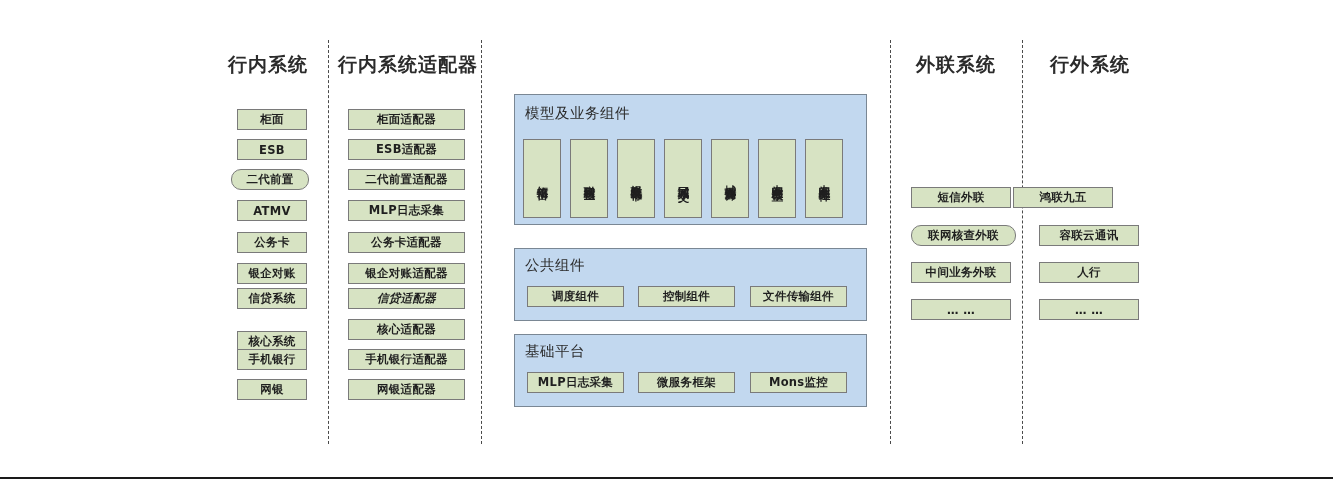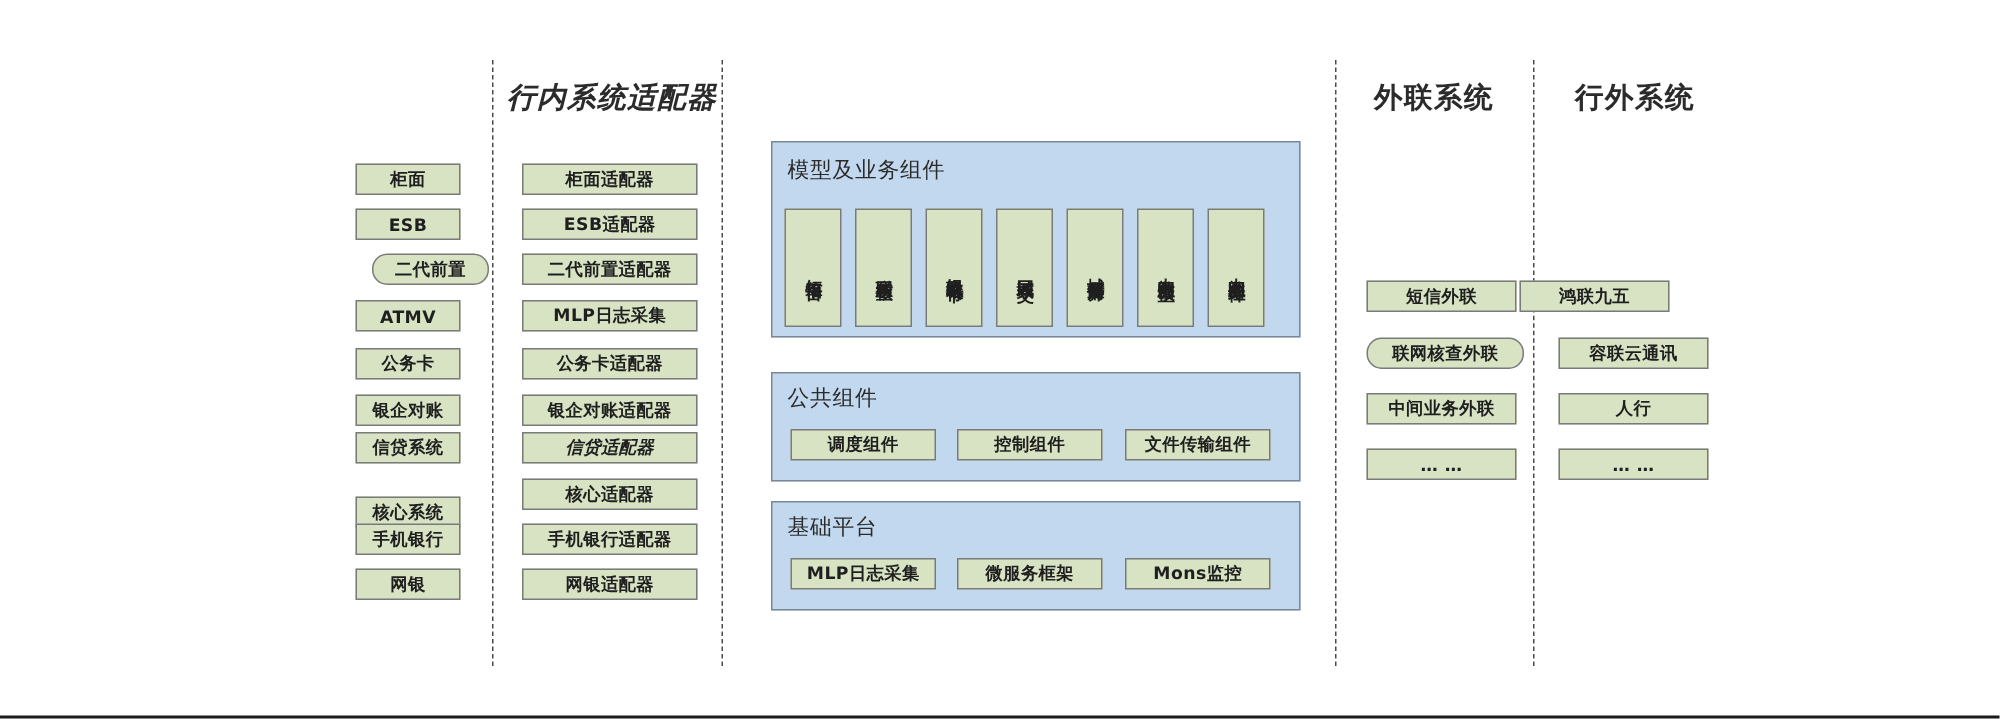--- a/index.html
+++ b/index.html
@@ -96,33 +96,34 @@
 </head>
 <body>
 
 <div id="canvas">
 
   <div class="divider" style="left:328px;"></div>
   <div class="divider" style="left:481px;"></div>
   <div class="divider" style="left:890px;"></div>
   <div class="divider" style="left:1022px;"></div>
 
+  <div class="col-title" style="left:208px; top:52px; width:120px;">行内系统</div>
 
   <div class="node" style="left:237px; top:109px; width:70px; height:21px;">柜面</div>
   <div class="node" style="left:237px; top:139px; width:70px; height:21px;">ESB</div>
-  <div class="node" style="left:248px; top:169px; width:78px; height:21px;border-radius:10px;">二代前置</div>
+  <div class="node" style="left:231px; top:169px; width:78px; height:21px;border-radius:10px;">二代前置</div>
   <div class="node" style="left:237px; top:200px; width:70px; height:21px;">ATMV</div>
   <div class="node" style="left:237px; top:232px; width:70px; height:21px;">公务卡</div>
   <div class="node" style="left:237px; top:263px; width:70px; height:21px;">银企对账</div>
   <div class="node" style="left:237px; top:288px; width:70px; height:21px;">信贷系统</div>
   <div class="node" style="left:237px; top:331px; width:70px; height:21px;">核心系统</div>
   <div class="node" style="left:237px; top:349px; width:70px; height:21px;">手机银行</div>
   <div class="node" style="left:237px; top:379px; width:70px; height:21px;">网银</div>
 
-  <div class="col-title" style="left:338px; top:52px; width:140px;font-style:italic;">行内系统适配器</div>
+  <div class="col-title" style="left:338px; top:52px; width:140px;">行内系统适配器</div>
 
   <div class="node" style="left:348px; top:109px; width:117px; height:21px;">柜面适配器</div>
   <div class="node" style="left:348px; top:139px; width:117px; height:21px;">ESB适配器</div>
   <div class="node" style="left:348px; top:169px; width:117px; height:21px;">二代前置适配器</div>
   <div class="node" style="left:348px; top:200px; width:117px; height:21px;">MLP日志采集</div>
   <div class="node" style="left:348px; top:232px; width:117px; height:21px;">公务卡适配器</div>
   <div class="node" style="left:348px; top:263px; width:117px; height:21px;">银企对账适配器</div>
   <div class="node" style="left:348px; top:288px; width:117px; height:21px;font-style:italic;">信贷适配器</div>
   <div class="node" style="left:348px; top:319px; width:117px; height:21px;">核心适配器</div>
   <div class="node" style="left:348px; top:349px; width:117px; height:21px;">手机银行适配器</div>

